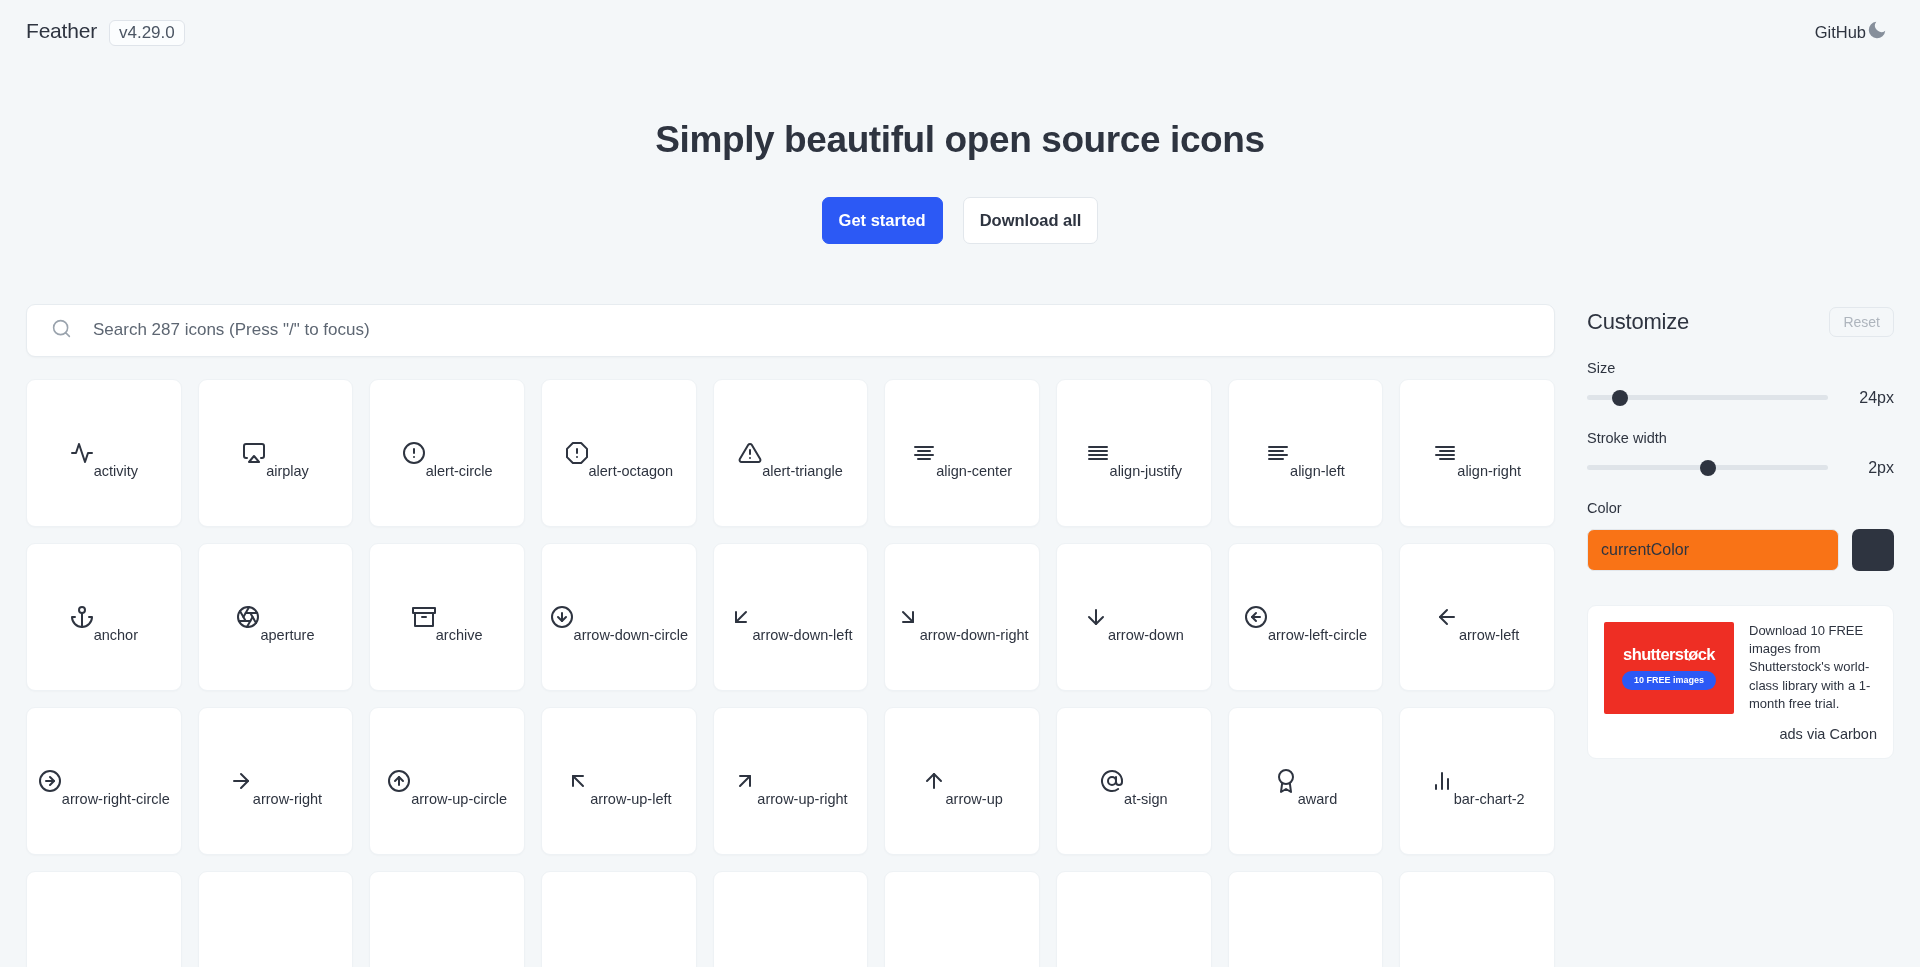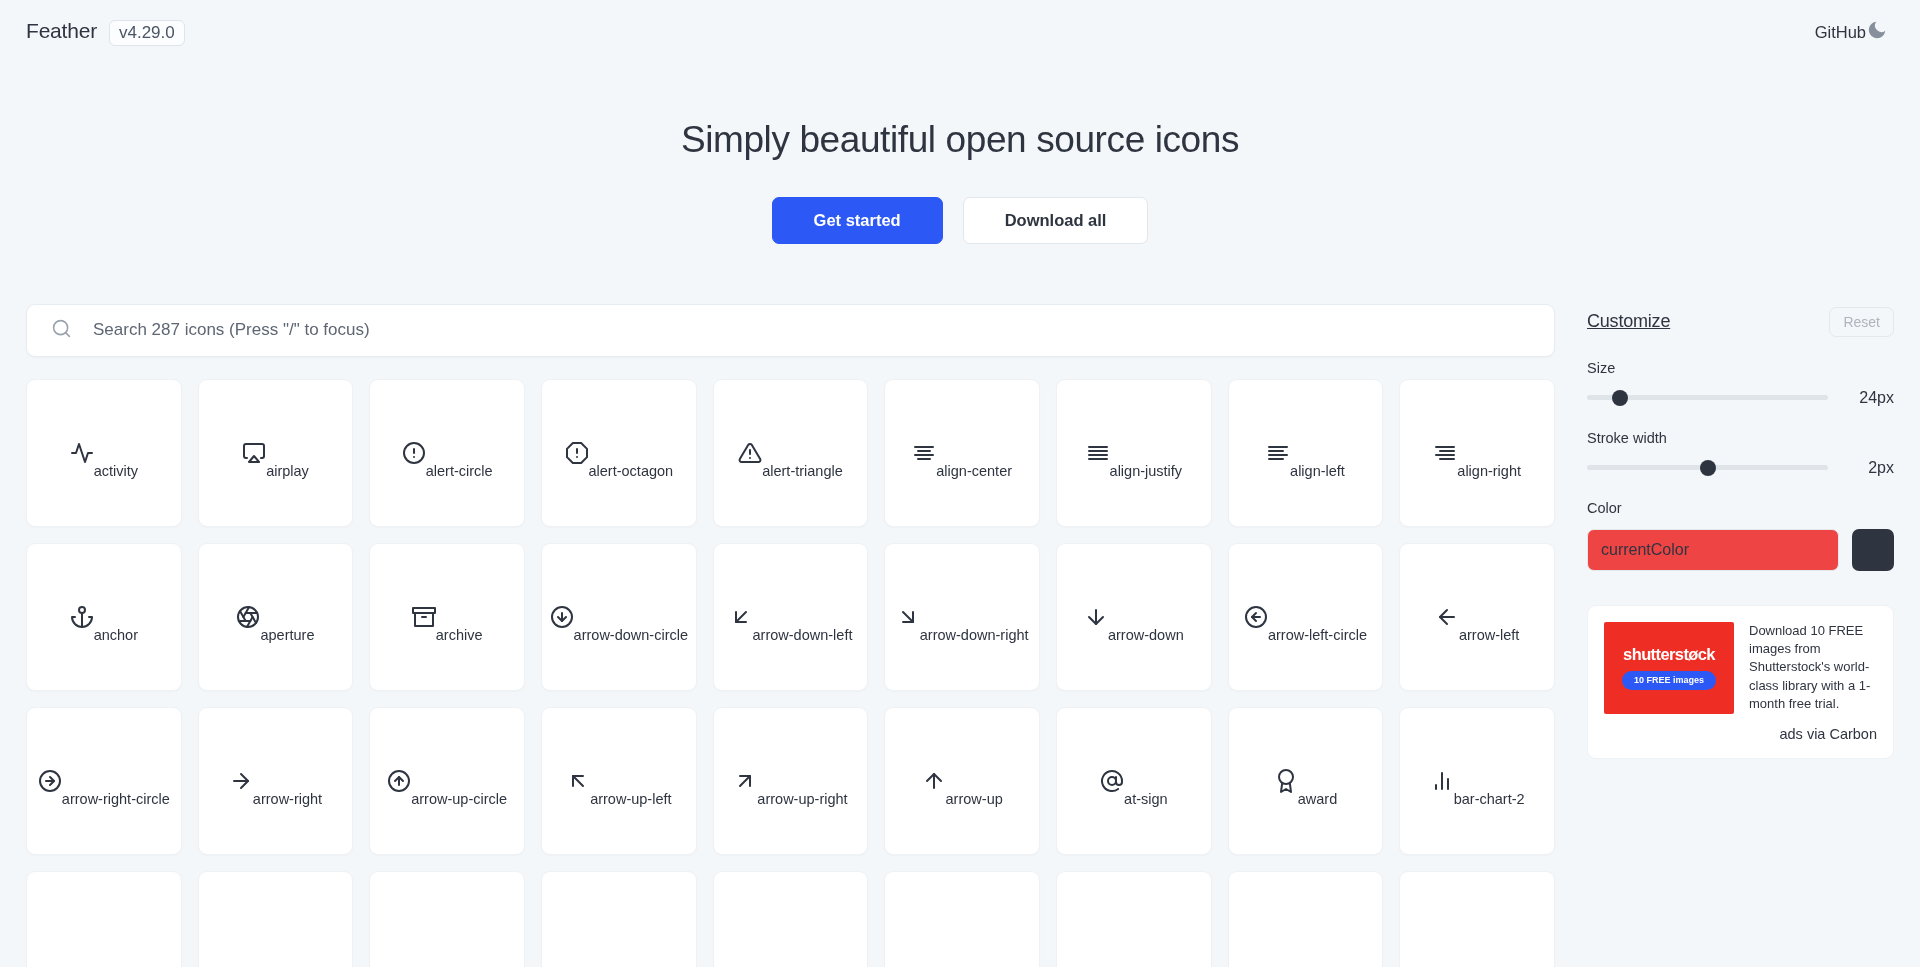--- a/index.html
+++ b/index.html
@@ -43,36 +43,36 @@
     color: #2e3440;
     text-decoration: none;
   }
   .moon-icon { display: block; color: #868f9b; }
 
   
   .hero { text-align: center; padding-top: 55px; }
   .hero-title {
     margin: 0;
     font-size: 37px;
-    font-weight: 400;
+    font-weight: 700;
     color: #2e3440;
     letter-spacing: -0.4px;
   }
   .hero-actions {
     margin-top: 36px;
     display: flex;
     justify-content: center;
     gap: 20px;
   }
   .btn {
     font-family: "Liberation Sans", sans-serif;
     font-size: 16.5px;
     font-weight: bold;
     border-radius: 7px;
-    padding: 14px 41px;
+    padding: 14px 16px;
     cursor: pointer;
     line-height: 1;
     border: 1px solid transparent;
   }
   .btn-primary { background: #2c59f5; color: #ffffff; border-color: #2c59f5; }
   .btn-secondary { background: #ffffff; color: #2e3440; border-color: #e2e7ec; }
 
   
   .content {
     display: flex;
@@ -143,21 +143,21 @@
     white-space: nowrap;
   }
   .icon-card.empty .glyph, .icon-card.empty .cap { visibility: hidden; }
 
   
   .panel-head {
     display: flex;
     align-items: center;
     justify-content: space-between;
   }
-  .panel-title { font-size: 18px; color: #2e3440; letter-spacing: -0.2px; text-decoration: underline; }
+  .panel-title { font-size: 22px; color: #2e3440; letter-spacing: -0.2px; }
   .reset-btn {
     font-family: "Liberation Sans", sans-serif;
     font-size: 14px;
     color: #aeb5bd;
     background: transparent;
     border: 1px solid #e3e8ed;
     border-radius: 7px;
     padding: 7px 13px;
     cursor: pointer;
     line-height: 1;
@@ -198,21 +198,21 @@
     margin-top: 13px;
     display: flex;
     align-items: center;
     gap: 13px;
   }
   .color-input {
     flex: 1 1 auto;
     height: 42px;
     border: 1px solid #e3e8ed;
     border-radius: 7px;
-    background: #ef4444;
+    background: #f97316;
     font-family: "Liberation Sans", sans-serif;
     font-size: 16px;
     color: #2e3440;
     padding: 0 13px;
     outline: none;
     min-width: 0;
   }
   .color-swatch {
     width: 42px; height: 42px;
     border-radius: 7px;

